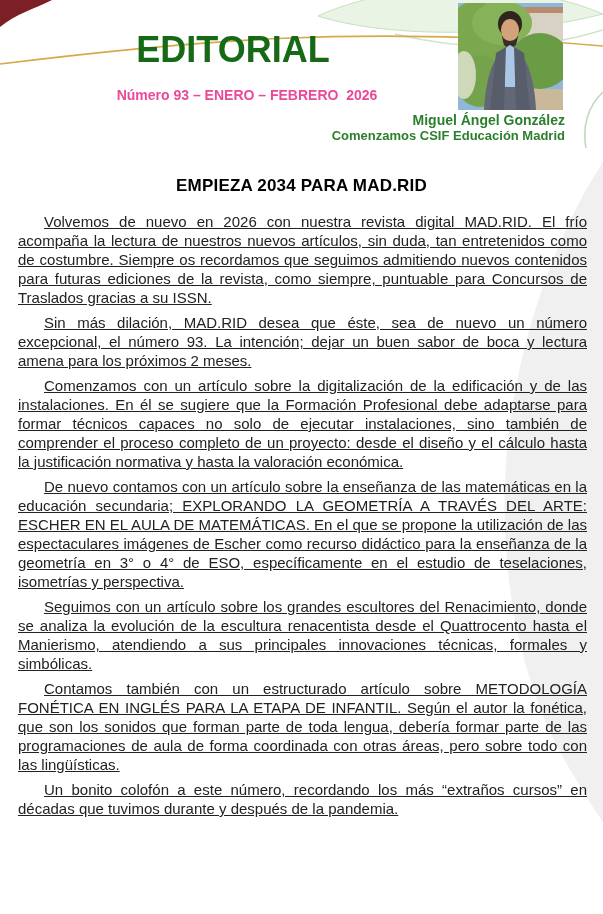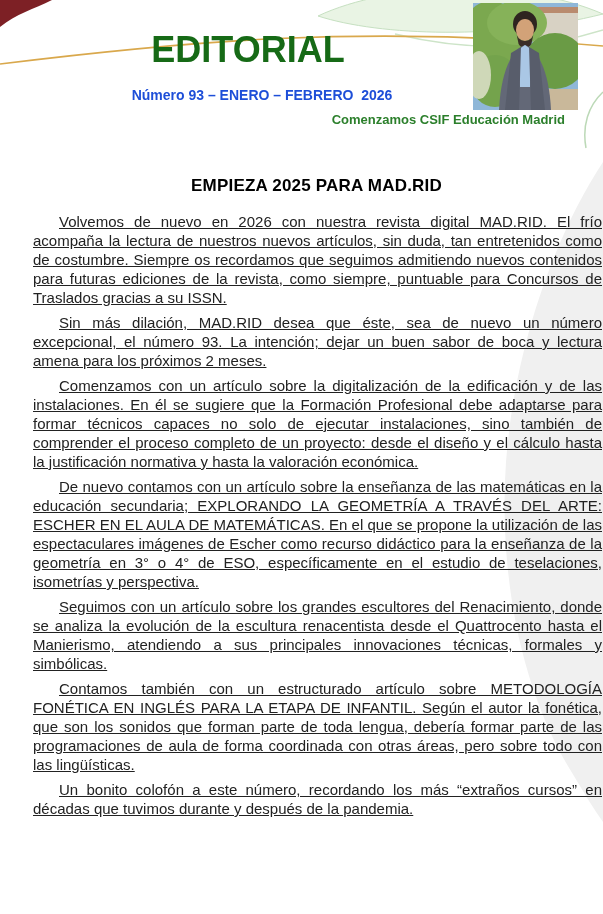--- a/index.html
+++ b/index.html
@@ -4,33 +4,33 @@
 <style>
   html,body{margin:0;padding:0;background:#ffffff;}
   .page{
     position:relative;
     width:603px;height:914px;
     background:#ffffff;
     overflow:hidden;
     font-family:"Liberation Sans", sans-serif;
   }
   .decor{position:absolute;inset:0;z-index:0;}
-  .layer{position:absolute;z-index:1;margin-left:15px;}
+  .layer{position:absolute;z-index:1;}
 
   .section-title{
     left:0;top:29px;width:466px;
     text-align:center;
     font-size:36px;font-weight:700;letter-spacing:0px;
     color:#166a16;
   }
   .issue-line{
     left:0;top:87px;width:494px;
     text-align:center;
     font-size:14px;font-weight:700;
-    color:#1d4ed8;
+    color:#ec4899;
     white-space:pre-wrap;
   }
   .photo{
     left:458px;top:3px;width:105px;height:107px;
     overflow:hidden;
   }
   .author-block{
     right:38px;top:112px;
     text-align:right;
     color:#2b7f2b;font-weight:700;
@@ -97,24 +97,25 @@
       <ellipse cx="52" cy="27" rx="9" ry="11" fill="#d2a278"></ellipse>
       <path d="M43,29 a9,9 0 0 0 18,0 l-2,9 a7,7 0 0 1 -14,0 Z" fill="#3a2d26"></path>
       <path d="M26,107 C28,66 40,46 52,42 C64,46 76,66 78,107 Z" fill="#636877"></path>
       <path d="M45,47 L52,42 L59,47 L57,84 L47,84 Z" fill="#aac7e5"></path>
       <path d="M38,50 L48,44 L46,107 L32,107 Z" fill="#585d6b"></path>
       <path d="M66,50 L56,44 L58,107 L72,107 Z" fill="#585d6b"></path>
     </svg>
   </div>
 
   <div class="layer author-block">
+    <div class="author-name">Miguel Ángel González</div>
     <div class="author-role">Comenzamos CSIF Educación Madrid</div>
   </div>
 
-  <div class="layer doc-title">EMPIEZA 2025 PARA MAD.RID</div>
+  <div class="layer doc-title">EMPIEZA 2034 PARA MAD.RID</div>
 
   <div class="layer body-text">
 
   <p>Volvemos de nuevo en 2026 con nuestra revista digital MAD.RID. El frío acompaña la lectura de nuestros nuevos artículos, sin duda, tan entretenidos como de costumbre. Siempre os recordamos que seguimos admitiendo nuevos contenidos para futuras ediciones de la revista, como siempre, puntuable para Concursos de Traslados gracias a su ISSN.</p>
       <p>Sin más dilación, MAD.RID desea que éste, sea de nuevo un número excepcional, el número 93. La intención; dejar un buen sabor de boca y lectura amena para los próximos 2 meses.</p>
       <p>Comenzamos con un artículo sobre la digitalización de la edificación y de las instalaciones. En él se sugiere que la Formación Profesional debe adaptarse para formar técnicos capaces no solo de ejecutar instalaciones, sino también de comprender el proceso completo de un proyecto: desde el diseño y el cálculo hasta la justificación normativa y hasta la valoración económica.</p>
       <p>De nuevo contamos con un artículo sobre la enseñanza de las matemáticas en la educación secundaria; EXPLORANDO LA GEOMETRÍA A TRAVÉS DEL ARTE: ESCHER EN EL AULA DE MATEMÁTICAS.  En el que se propone la utilización de las espectaculares imágenes de Escher como recurso didáctico para la enseñanza de la geometría en 3° o 4° de ESO, específicamente en el estudio de teselaciones, isometrías y perspectiva.</p>
       <p>Seguimos con un artículo sobre los grandes escultores del Renacimiento, donde se analiza la evolución de la escultura renacentista desde el Quattrocento hasta el Manierismo, atendiendo a sus principales innovaciones técnicas, formales y simbólicas.</p>
       <p>Contamos también con un estructurado artículo sobre METODOLOGÍA FONÉTICA EN INGLÉS PARA LA ETAPA DE INFANTIL. Según el autor la fonética, que son los sonidos que forman parte de toda lengua, debería formar parte de las programaciones de aula de forma coordinada con otras áreas, pero sobre todo con las lingüísticas.</p>
       <p>Un bonito colofón a este número, recordando los más “extraños cursos” en décadas que tuvimos durante y después de la pandemia.</p>

